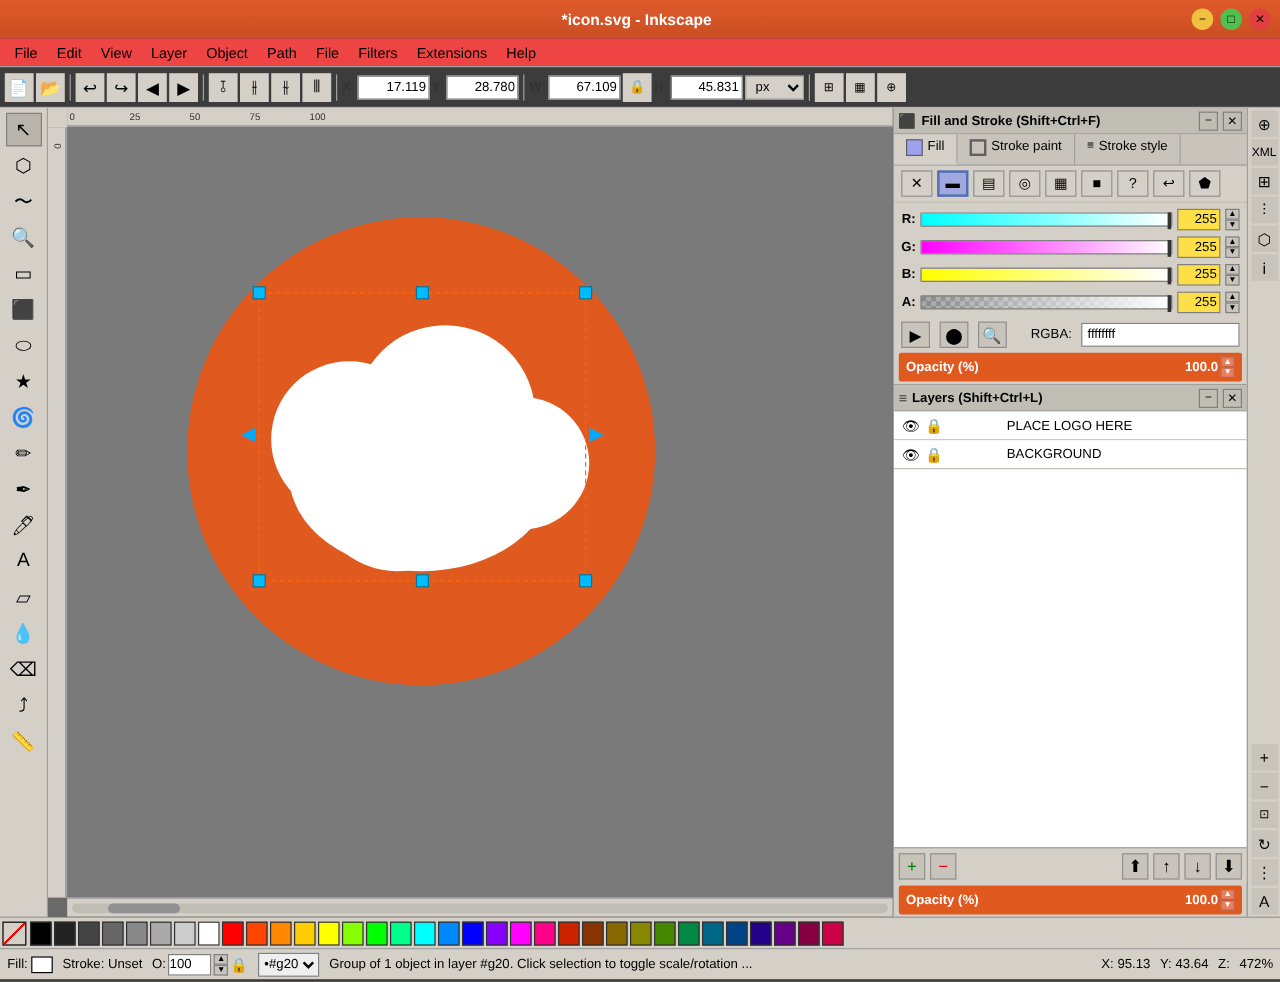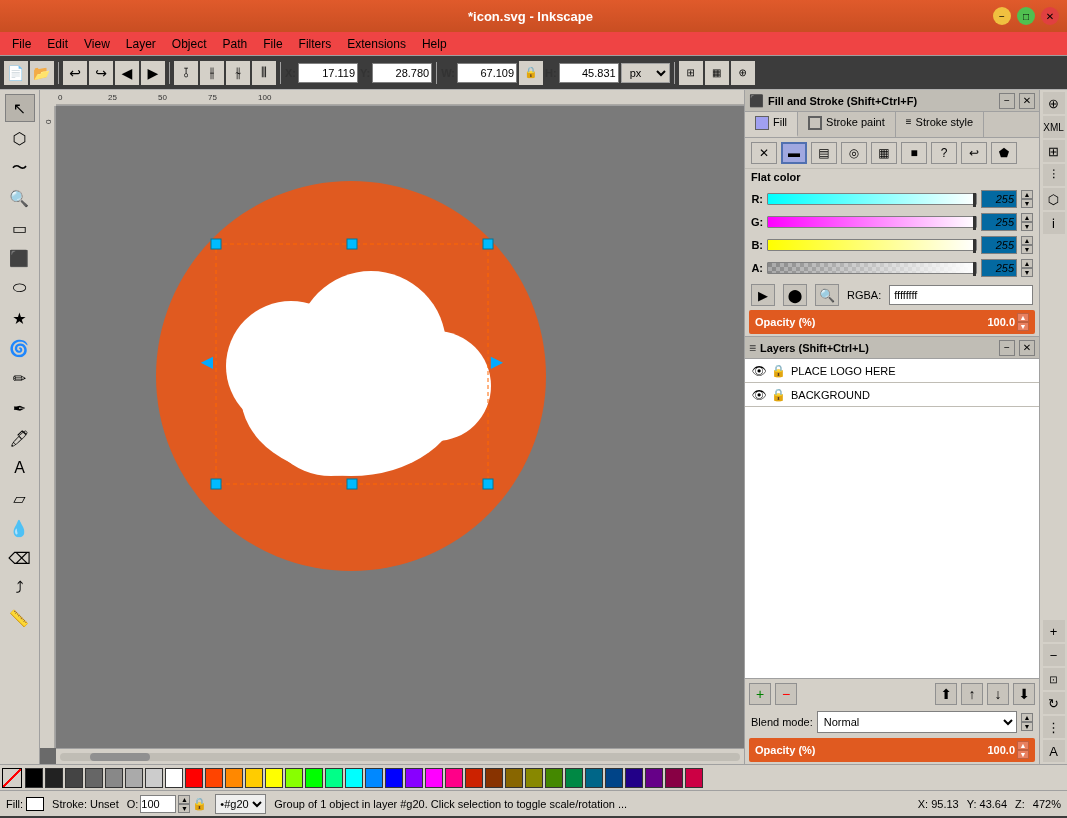--- a/index.html
+++ b/index.html
@@ -260,29 +260,28 @@
       linear-gradient(-45deg, #aaa 25%, transparent 25%),
       linear-gradient(45deg, transparent 75%, #aaa 75%),
       linear-gradient(-45deg, transparent 75%, #aaa 75%);
       background-size: auto, 8px 8px, 8px 8px, 8px 8px, 8px 8px;
       background-position: 0 0, 0 0, 0 4px, 4px -4px, -4px 0;
       background-color: #888;
     }
     .slider-input {
       width: 36px; height: 18px;
       border: 1px solid #808080;
-      background: #0369a1;
+      background: #fde047;
       font-size: 11px;
       text-align: right;
       padding: 1px 2px;
-      font-style: italic;
     }
     .slider-spin { display: flex; flex-direction: column; width: 12px; }
     .spin-btn { height: 9px; width: 12px; background: #c8c4bc; border: 1px solid #808080; font-size: 7px; cursor: pointer; display: flex; align-items: center; justify-content: center; line-height: 1; }
-    .rgba-label { font-size: 11px; }
+    .rgba-label { font-size: 11px; margin-left: 12px; }
     .rgba-input {
       flex: 1;
       height: 20px;
       border: 1px solid #808080;
       background: white;
       font-size: 11px;
       padding: 1px 4px;
     }
 
     .picker-actions {
@@ -332,21 +331,21 @@
       gap: 4px;
       border-bottom: 1px solid #c0bdb5;
       background: white;
       cursor: pointer;
     }
     .layer-eye, .layer-lock {
       width: 16px; height: 16px;
       display: flex; align-items: center; justify-content: center;
       font-size: 12px; cursor: pointer;
     }
-    .layer-name { font-size: 11px; flex: 1; }
+    .layer-name { font-size: 11px; flex: 1; margin-left: 48px; }
 
     .layers-toolbar {
       height: 30px;
       display: flex;
       align-items: center;
       padding: 0 4px;
       gap: 4px;
       background: #d4d0c8;
       border-top: 1px solid #a0a0a0;
     }
@@ -637,21 +636,20 @@
         <button class="fill-icon-btn active" title="Flat color" style="background:#a0a8e0;">▬</button>
         <button class="fill-icon-btn" title="Linear gradient">▤</button>
         <button class="fill-icon-btn" title="Radial gradient">◎</button>
         <button class="fill-icon-btn" title="Pattern">▦</button>
         <button class="fill-icon-btn" title="Swatch">■</button>
         <button class="fill-icon-btn" title="Unknown">?</button>
         <button class="fill-icon-btn" title="Unset">↩</button>
         <button class="fill-icon-btn" title="Marker">⬟</button>
       </div>
 
-      <div class="flat-color-label">Flat color</div>
 
 
       <div class="color-sliders">
 
         <div class="slider-row">
           <span class="slider-label">R:</span>
           <div class="slider-track slider-r">
             <div style="position:absolute;right:0;top:-1px;width:3px;height:14px;background:#333;"></div>
           </div>
           <input class="slider-input" type="text" value="255" style="">
@@ -743,33 +741,20 @@
       <div class="layers-toolbar">
         <button class="layers-tb-btn" style="color:green;">+</button>
         <button class="layers-tb-btn" style="color:red;">−</button>
         <div style="flex:1;"></div>
         <button class="layers-tb-btn">⬆</button>
         <button class="layers-tb-btn">↑</button>
         <button class="layers-tb-btn">↓</button>
         <button class="layers-tb-btn">⬇</button>
       </div>
 
-      <div class="blend-row">
-        <span class="blend-label">Blend mode:</span>
-        <select class="blend-select">
-          <option>Normal</option>
-          <option>Multiply</option>
-          <option>Screen</option>
-          <option>Overlay</option>
-        </select>
-        <div class="slider-spin">
-          <button class="spin-btn">▲</button>
-          <button class="spin-btn">▼</button>
-        </div>
-      </div>
 
       <div class="layer-opacity-bar">
         <span>Opacity (%)</span>
         <div style="display:flex;align-items:center;gap:2px;">
           <span>100.0</span>
           <div class="slider-spin">
             <button class="spin-btn" style="background:#e88060;border-color:#c06040;color:white;">▲</button>
             <button class="spin-btn" style="background:#e88060;border-color:#c06040;color:white;">▼</button>
           </div>
         </div>

